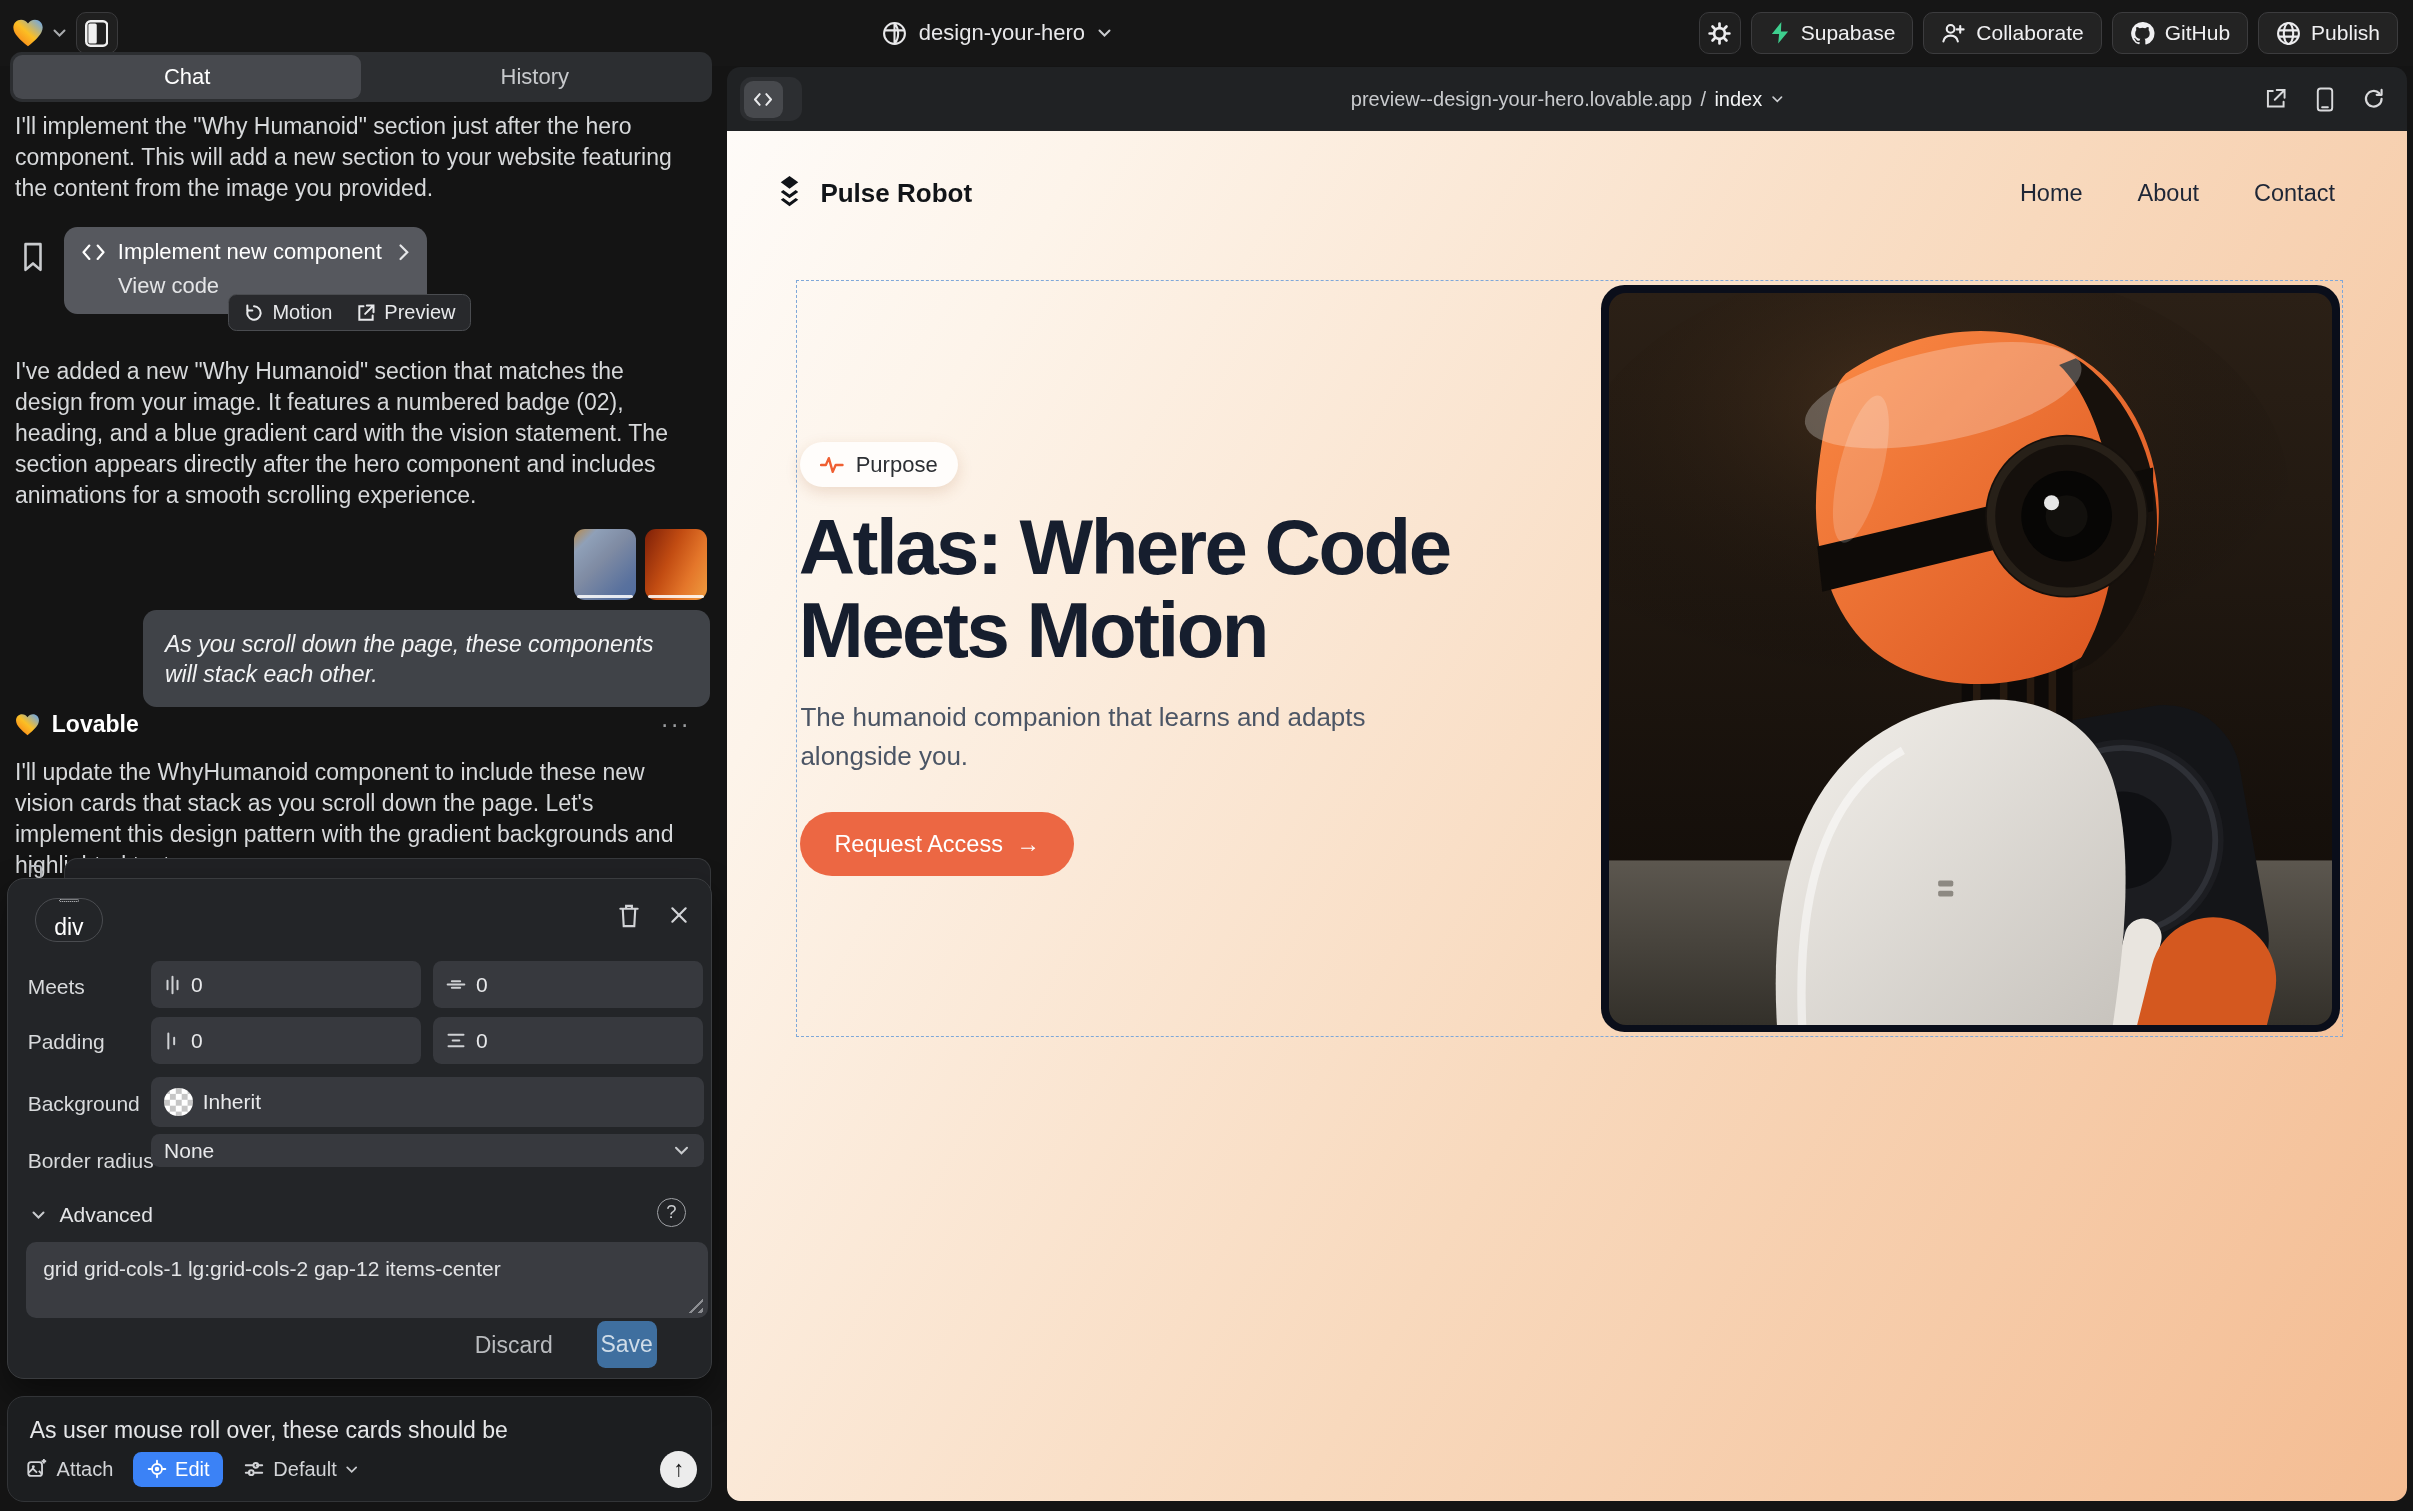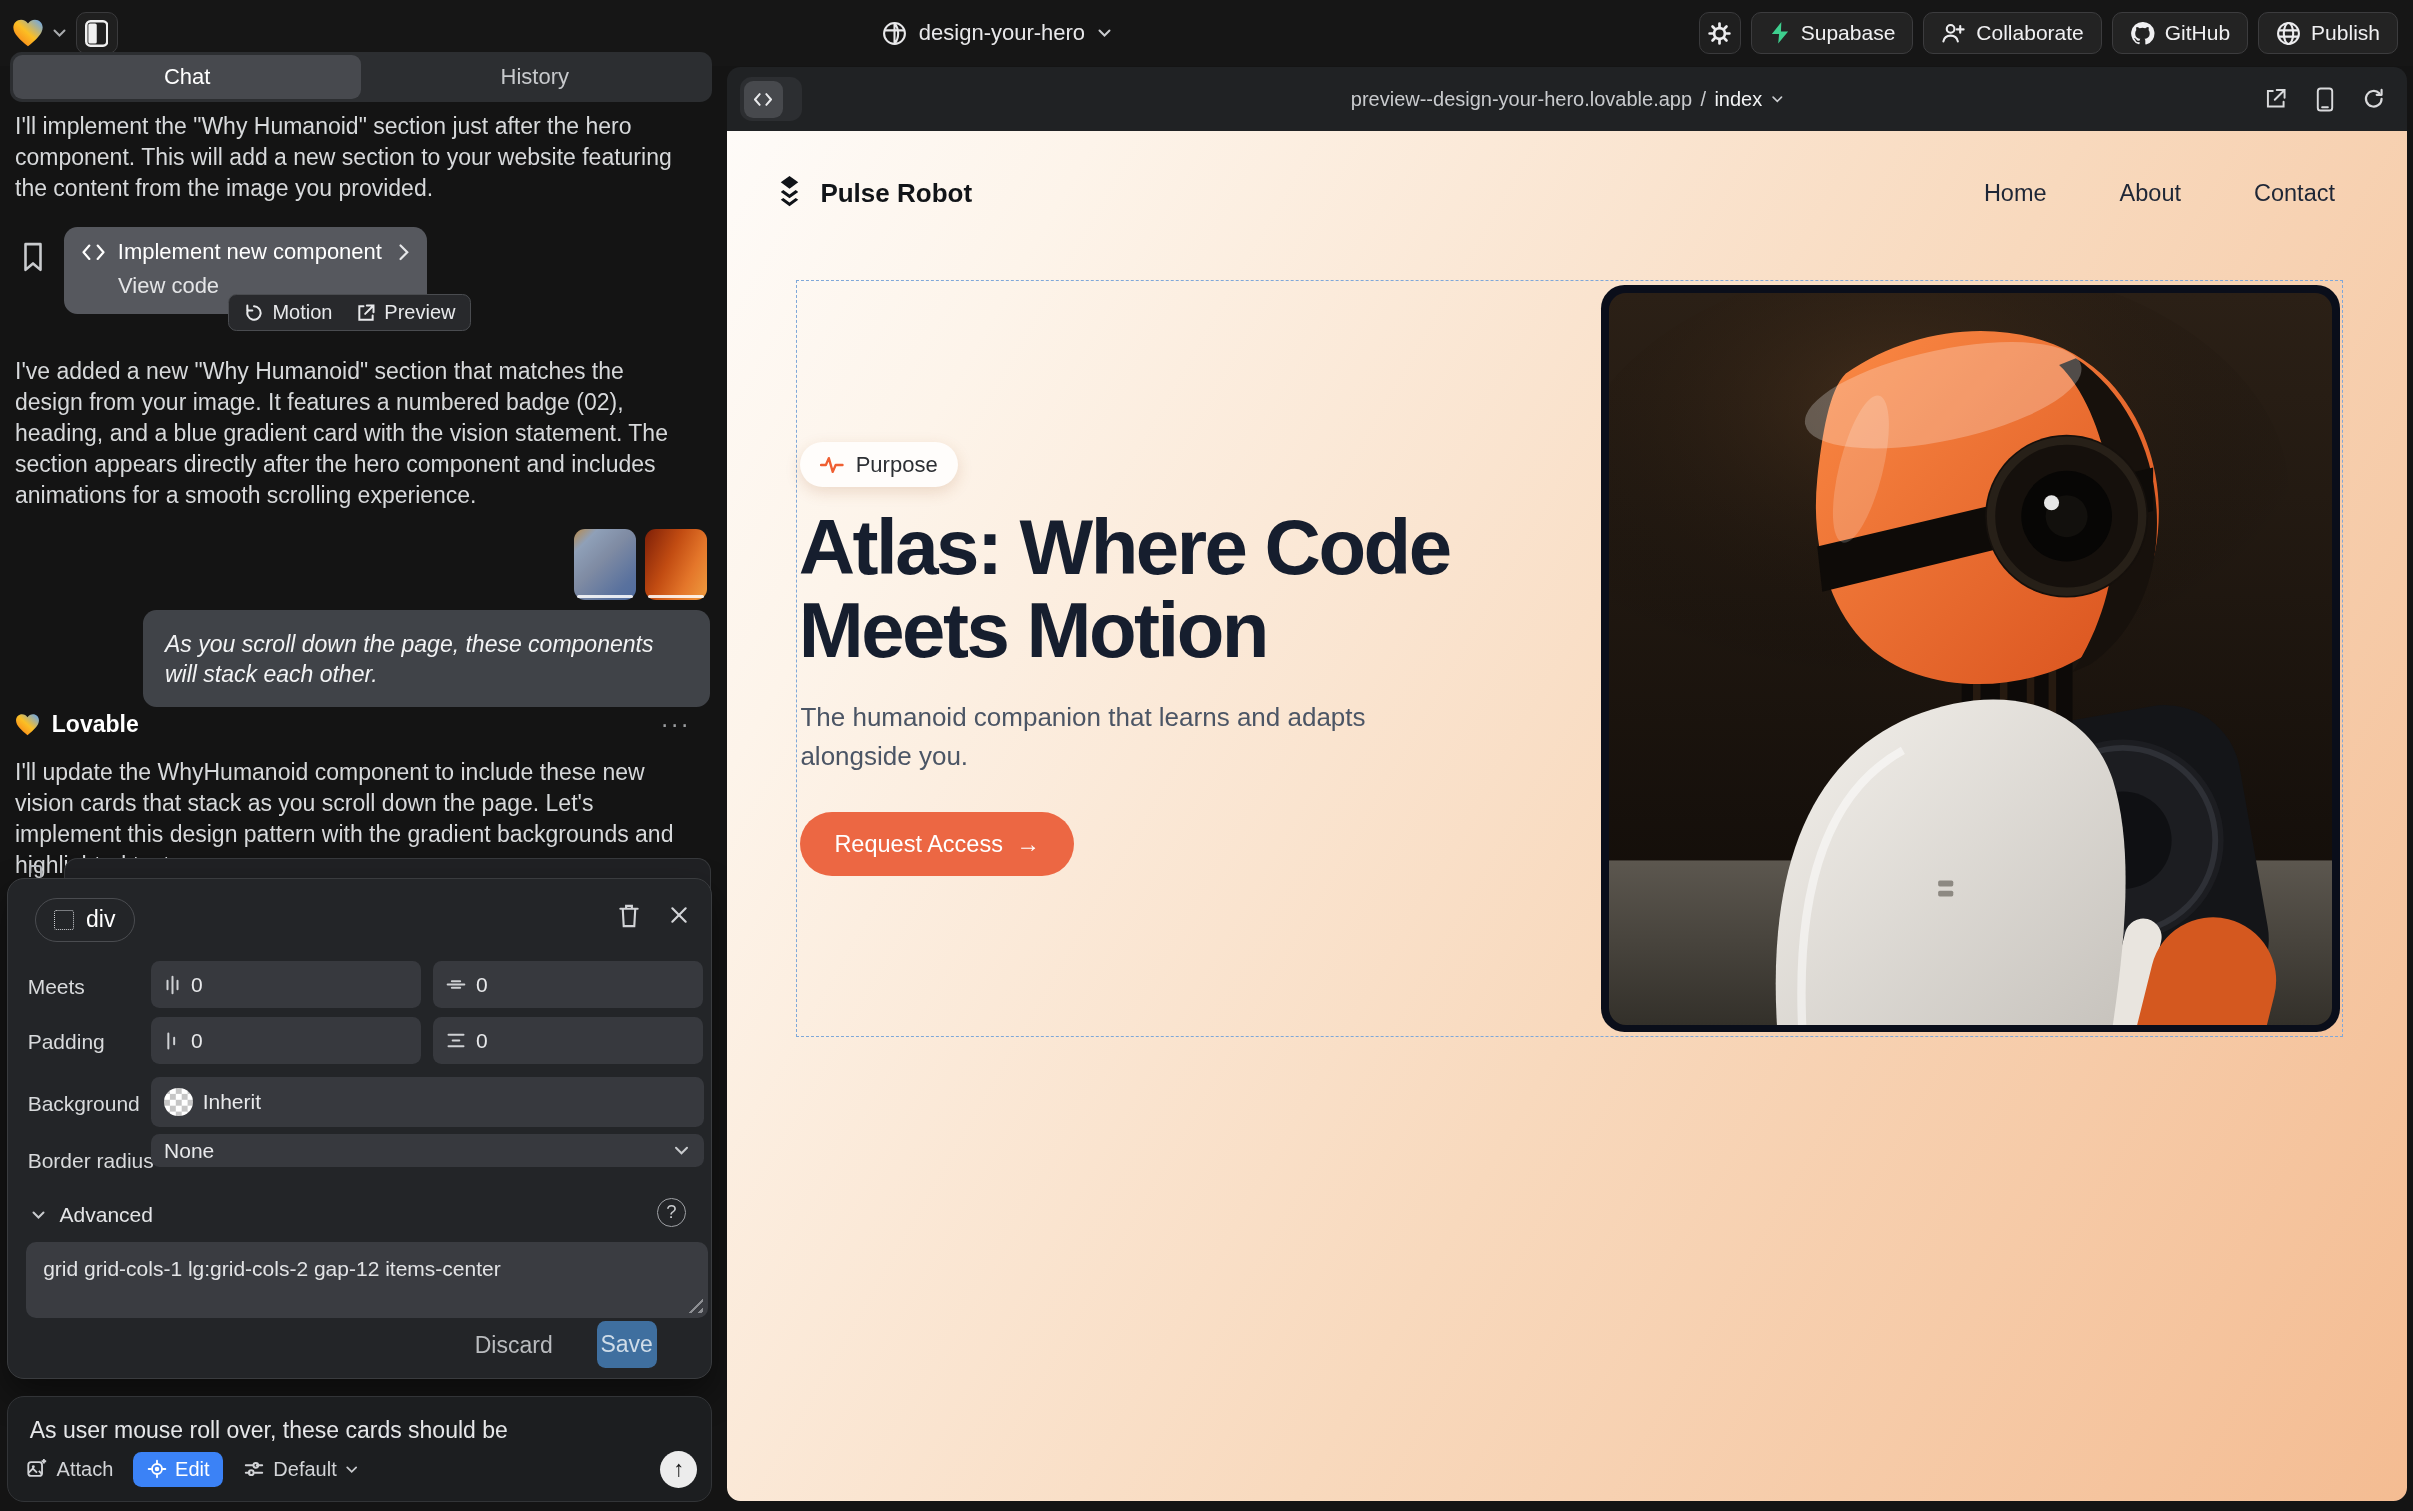--- a/index.html
+++ b/index.html
@@ -37,21 +37,21 @@
   .user-bubble { position:absolute; left:143px; top:610px; width:567px; background:#404348; border-radius:13.4px; padding:18.5px 22px; color:#f2f3f4; font-size:23px; line-height:30px;font-style:italic; }
 
   .agent-row { position:absolute; left:15px; top:710px; width:689px; display:flex; align-items:center; gap:11.8px; color:#ffffff; font-size:23px; font-weight:bold; }
   .dots { margin-left:auto; margin-right:13.4px; color:#9b9da0; font-size:25px; letter-spacing:1.7px; cursor:pointer; font-weight:normal; }
 
   .partial-card { position:absolute; left:64px; top:858px; width:647px; height:34px; background:#202124; border:0.8px solid #37393c; border-bottom:none; border-radius:13.4px 13.4px 0 0; }
   .partial-bookmark { position:absolute; left:28.6px; top:865px; width:13.4px; height:11.8px; border:2.5px solid #b9bcc0; border-bottom:none; border-radius:3.4px 3.4px 0 0; }
 
   
   .inspector { position:absolute; left:6.7px; top:878px; width:705px; height:501px; background:#232528; border:1.7px solid #3a3c3f; border-radius:17px; box-shadow:0 15px 34px rgba(0,0,0,.45); }
-  .div-chip { position:absolute; left:27px; top:18.5px; height:44px; padding:0 18.5px; border:1.7px solid #4a4c50; border-radius:839px; display:flex; align-items:center; gap:11.8px; color:#ffffff; font-size:23px; cursor:pointer; }
+  .div-chip { position:absolute; left:27px; top:18.5px; height:44px; padding:0 18.5px; border:1.7px solid #4a4c50; border-radius:839px; display:flex; align-items:center; gap:11.8px; color:#ffffff; font-size:23px; cursor:pointer;flex-direction:column; }
   .dashed-box { width:20px; height:20px; border:1.7px dotted #d0d2d5; border-radius:2.5px; }
   .insp-actions { position:absolute; right:22px; top:23.5px; display:flex; align-items:center; gap:28.6px; }
   .insp-label { position:absolute; left:20px; color:#d8dadc; font-size:21px; }
   .field { position:absolute; height:47px; background:#37393e; border-radius:8.4px; display:flex; align-items:center; gap:10px; padding:0 13.4px; }
   .field input { background:transparent; border:none; outline:none; color:#e8e9eb; font-size:21px; width:100%; font-family:"Liberation Sans",sans-serif; }
   .field .val { color:#e8e9eb; font-size:21px; }
   .swatch { width:28.6px; height:28.6px; border-radius:50%; background:repeating-conic-gradient(#ffffff 0 25%, #c6c6c6 0 50%); background-size:11.8px 11.8px; flex:none; }
   .adv-row { position:absolute; left:23.5px; top:324px; display:flex; align-items:center; gap:13.4px; color:#e3e4e6; font-size:21px; cursor:pointer; }
   .help-badge { position:absolute; right:25px; top:319px; width:28.6px; height:28.6px; border:1.7px solid #9fa1a5; border-radius:50%; color:#c7c9cc; font-size:18.5px; display:flex; align-items:center; justify-content:center; cursor:pointer; }
   .adv-area { position:absolute; left:18.5px; top:363px; width:682px; height:76px; background:#3a3c41; border-radius:10px; }
@@ -75,21 +75,21 @@
   .code-knob { width:39px; height:37px; margin-left:3.4px; background:#47494d; border-radius:9.2px; display:flex; align-items:center; justify-content:center; }
   .pv-url { position:absolute; left:0; right:0; top:0; height:64px; display:flex; align-items:center; justify-content:center; gap:8.4px; color:#c9cbce; font-size:20px; cursor:pointer; }
   .pv-url .page { color:#f2f3f4; }
   .pv-icons { position:absolute; right:22px; top:0; height:64px; display:flex; align-items:center; gap:27px; }
   .pv-icons > div { cursor:pointer; }
 
   .pv-content { position:absolute; left:0; top:64px; width:1680px; height:1371px; background:linear-gradient(300deg,#f4bc92 0%,#f8d9bd 45%,#fdf4ea 85%,#fefbf8 100%); }
   .site-header { position:absolute; left:45px; right:72px; top:28.6px; height:67px; display:flex; align-items:center; }
   .brand { display:flex; align-items:center; gap:13.4px; color:#111418; font-size:26px; font-weight:bold; }
   .nav { margin-left:auto; display:flex; gap:55px; color:#1e2636; font-size:23.5px; }
-  .nav span { cursor:pointer;margin-left:18px; }
+  .nav span { cursor:pointer; }
 
   .hero-outline { position:absolute; left:69px; top:149px; width:1547px; height:757px; border:1.7px dashed #7fa8d9; }
   .badge { position:absolute; left:3.4px; top:161px; height:45px; background:#fffdfb; border-radius:839px; box-shadow:0 5px 15px rgba(160,90,40,.18); display:flex; align-items:center; gap:11.8px; padding:0 20px; color:#2c2f33; font-size:22px; }
   .hero-h1 { position:absolute; left:1.7px; top:225px; color:#161e2e; font-size:78px; line-height:83px; font-weight:bold; letter-spacing:-2.5px; }
   .hero-sub { position:absolute; left:3.4px; top:417px; width:621px; color:#4b5565; font-size:26px; line-height:39px; }
   .cta { position:absolute; left:3.4px; top:531px; height:64px; background:#ec6743; border:none; border-radius:839px; color:#ffffff; font-size:23.5px; display:flex; align-items:center; gap:13.4px; padding:0 34px; cursor:pointer; font-family:"Liberation Sans",sans-serif; }
 
   .robot-card { position:absolute; left:804px; top:4.2px; width:739px; height:747px; background:#0a0e1a; border-radius:23.5px; padding:7.6px; }
   .robot-photo { width:100%; height:100%; border-radius:17px; overflow:hidden; }
 </style>

